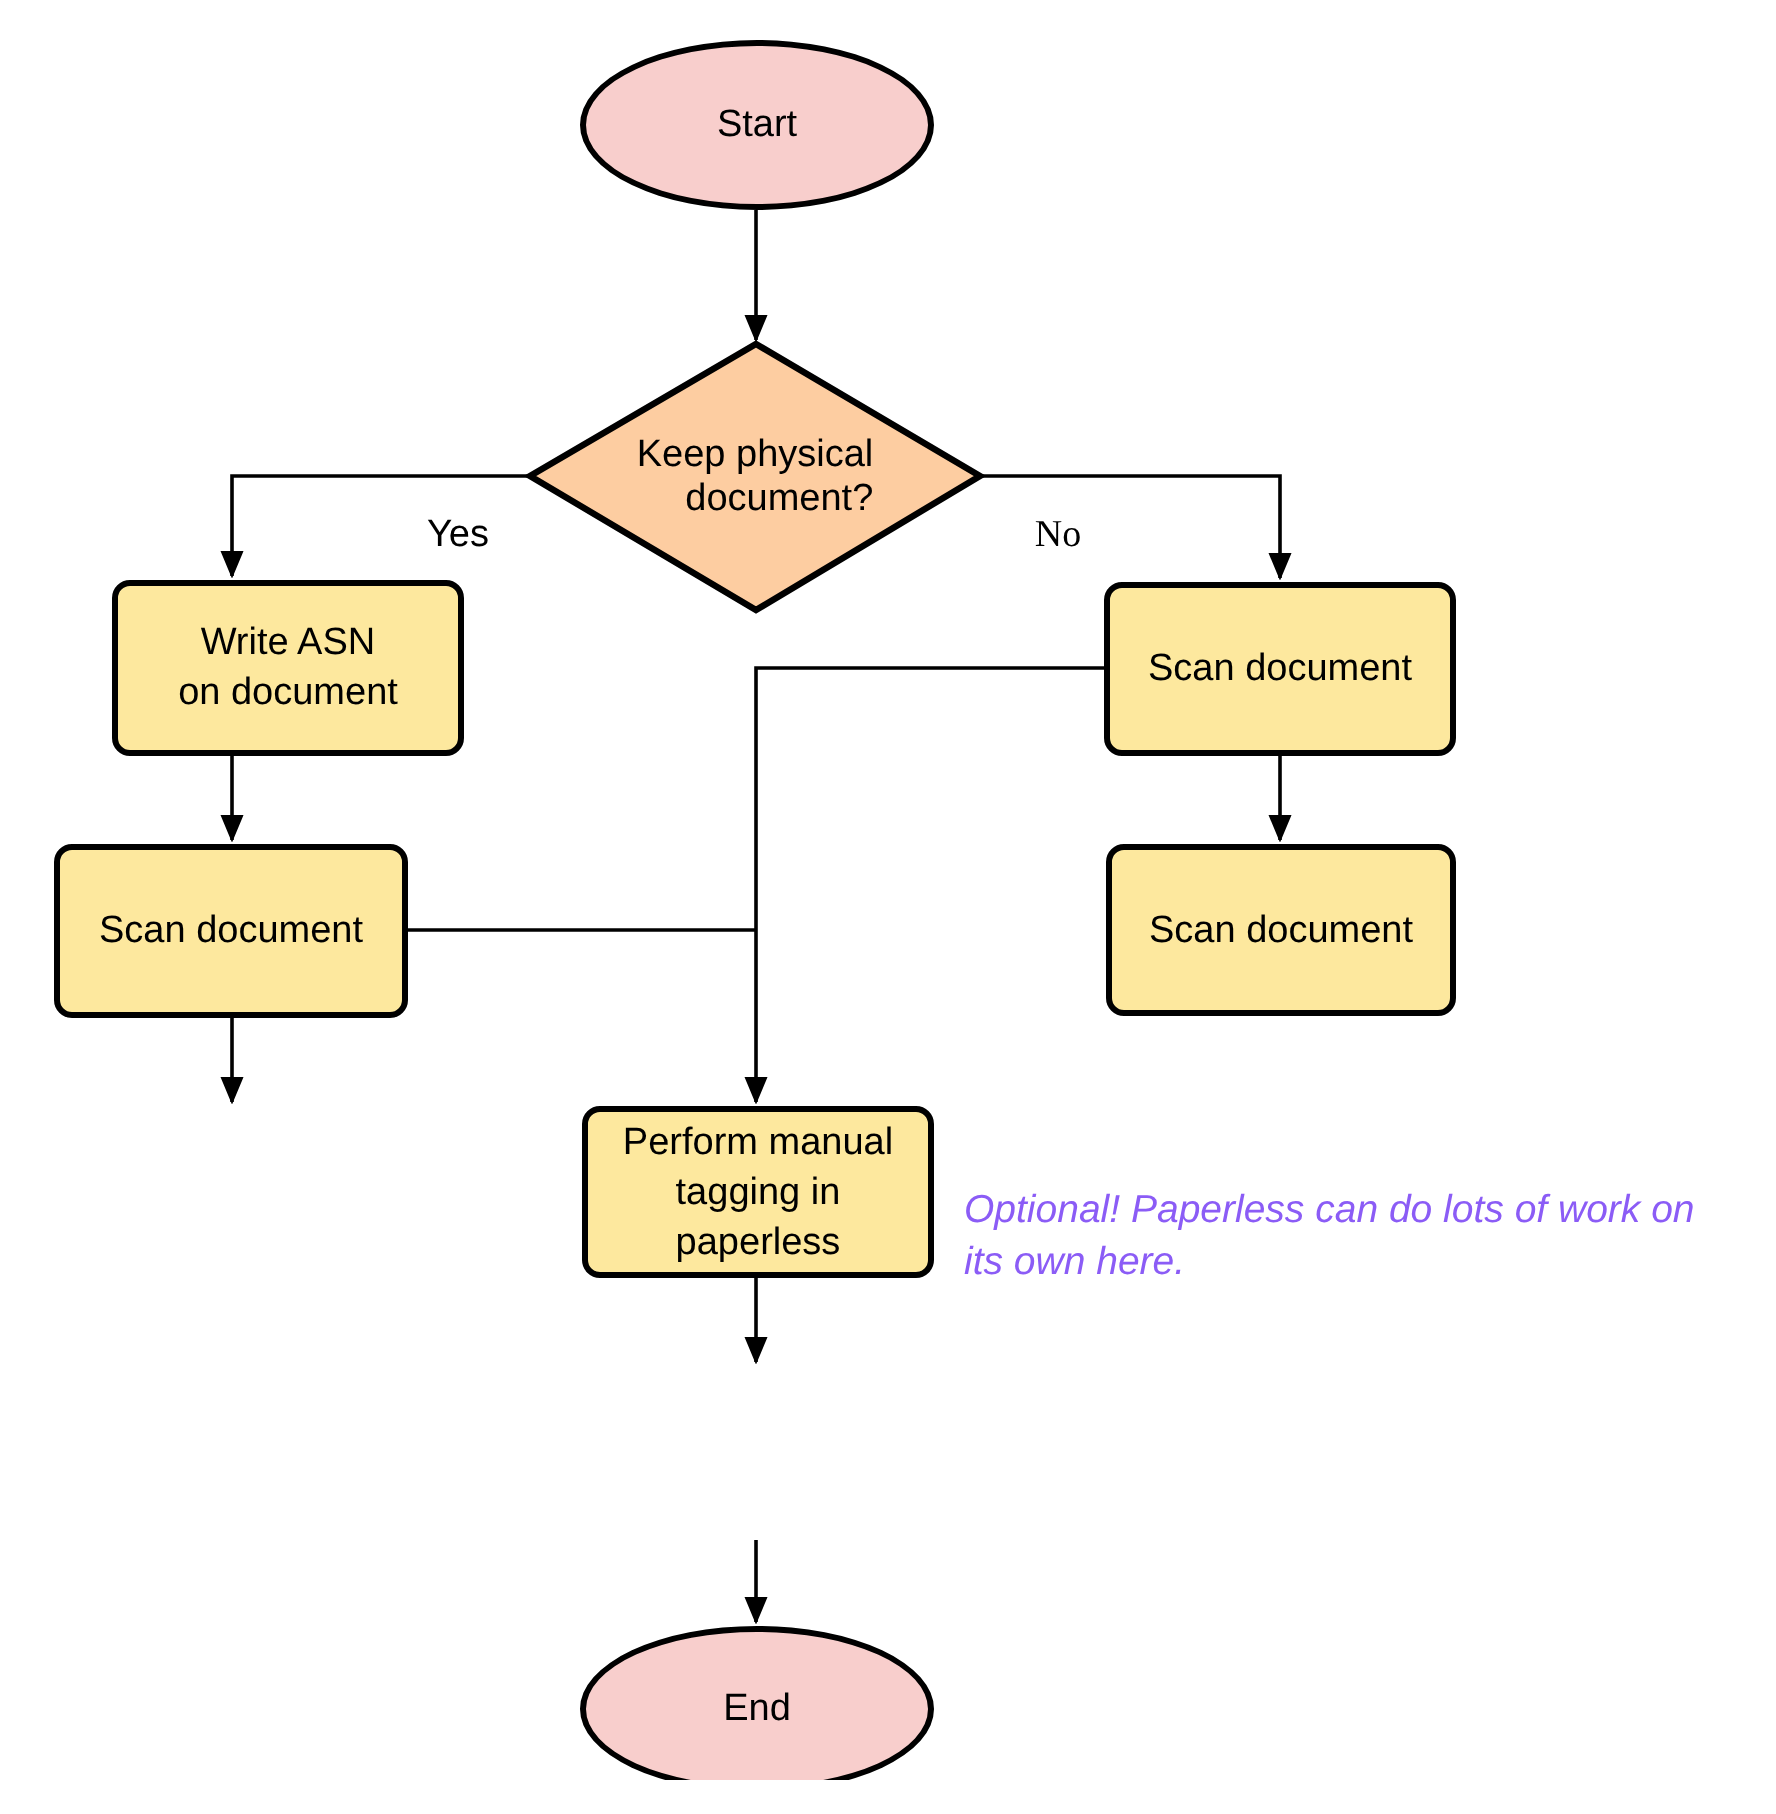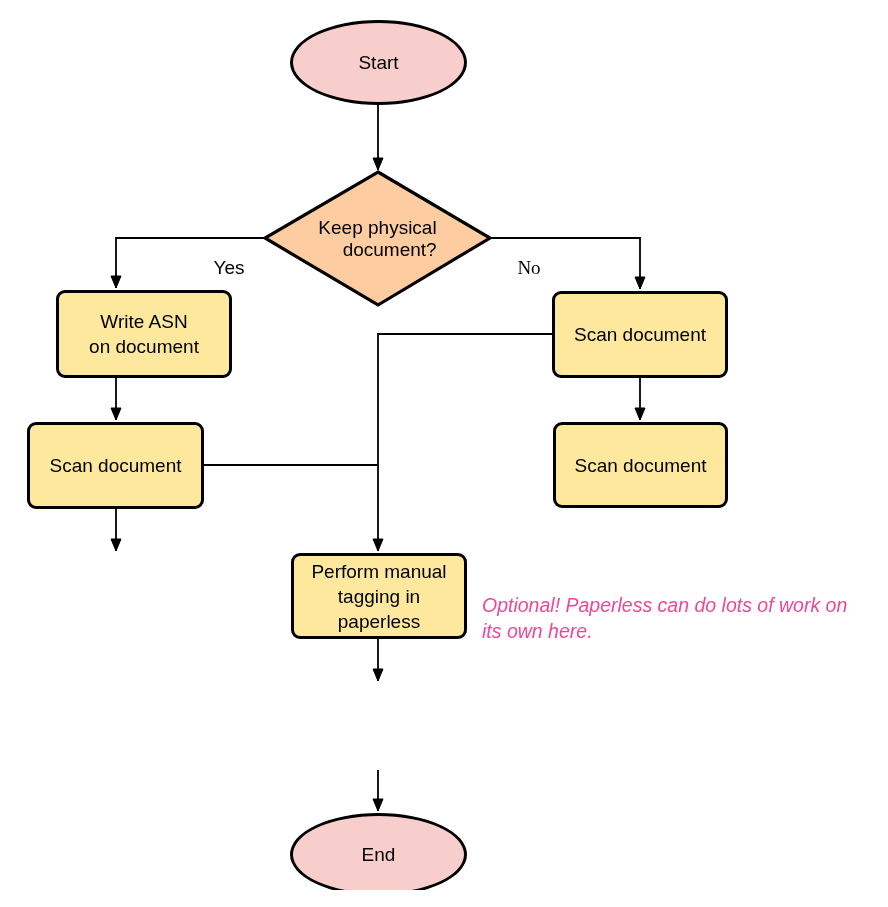--- a/index.html
+++ b/index.html
@@ -65,21 +65,21 @@
     line-height: 22px;
     text-align: center;
     margin-top: 47px;
   }
   .note {
     position: absolute;
     font-style: italic;
     font-size: 19.5px;
     line-height: 26px;
     white-space: pre;
-    color: #ec4899;
+    color: #8b5cf6;
   }
   .bottom-rule {
     position: absolute;
     left: 0;
     top: 903px;
     width: 888px;
     height: 1px;
     background: #f5e9e9;
   }
 </style>

